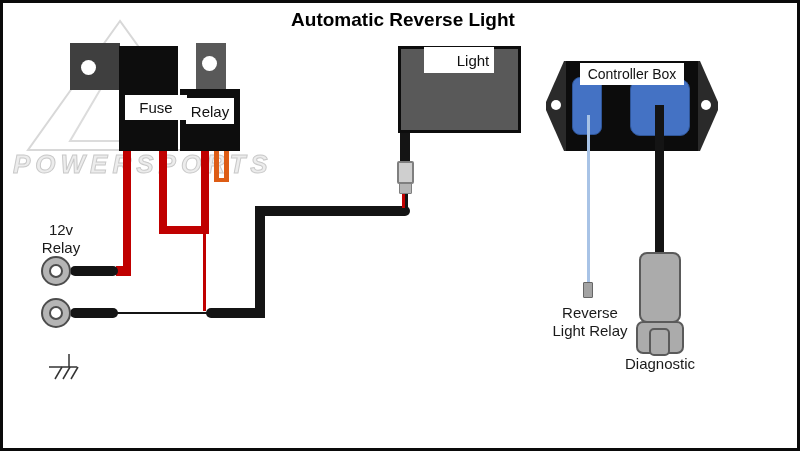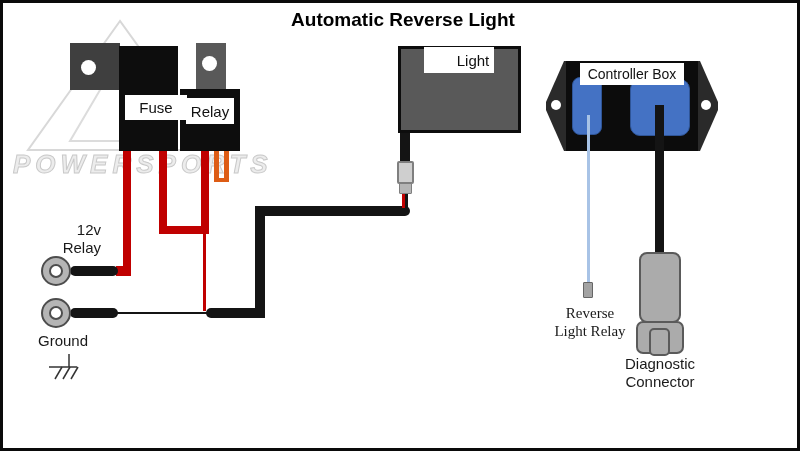--- a/index.html
+++ b/index.html
@@ -68,23 +68,23 @@
   
   .ring { width:30px; height:30px; border-radius:50%; background:#b5b5b5;
           border:2px solid #4d4d4d; z-index:4; }
   .ring-hole { width:14px; height:14px; border-radius:50%; background:#ffffff;
                border:2px solid #4d4d4d; z-index:5; }
   .ring-power { left:38px; top:253px; } .ring-power-hole { left:46px; top:261px; }
   .ring-ground { left:38px; top:295px; } .ring-ground-hole { left:46px; top:303px; }
 
   
   .txt { color:#1a1a1a; font-size:15px; text-align:center; z-index:5; line-height:18px; }
-  .lbl-power  { left:18px;  top:218px; width:80px;text-align:right; }
+  .lbl-power  { left:18px;  top:218px; width:80px; }
   .lbl-ground { left:18px;  top:329px; width:84px; }
-  .lbl-revrelay { left:528px; top:301px; width:118px;font-family:Liberation Serif, serif; }
+  .lbl-revrelay { left:528px; top:301px; width:118px; }
   .lbl-diag     { left:599px; top:352px; width:116px; }
   .gnd-symbol { left:42px; top:351px; z-index:5; }
 
   
   .box-light { left:395px; top:43px; width:123px; height:87px; background:#595959;
                border:3px solid #0d0d0d; z-index:4; }
   .light-conn-top { left:394px; top:158px; width:17px; height:23px; background:#cfcfcf;
                     border:2px solid #7f7f7f; border-radius:2px; z-index:5; }
   .light-conn-bot { left:396px; top:180px; width:13px; height:11px; background:#b5b5b5;
                     border:1px solid #7f7f7f; border-radius:1px; z-index:6; }
@@ -151,21 +151,20 @@
   <div class="abs wire blk w-run"></div>
 
   <div class="abs txt lbl-power">
     <div>12v</div>
     <div>Relay</div>
   </div>
   <div class="abs ring ring-power"></div>
   <div class="abs ring-hole ring-power-hole"></div>
   <div class="abs ring ring-ground"></div>
   <div class="abs ring-hole ring-ground-hole"></div>
-  <div class="abs txt lbl-ground">Ground</div>
   <svg class="abs gnd-symbol" width="36" height="28" viewBox="0 0 36 28">
     <line x1="24" y1="0" x2="24" y2="13" stroke="#333" stroke-width="1.5"></line>
     <line x1="4" y1="13" x2="32" y2="13" stroke="#333" stroke-width="1.5"></line>
     <line x1="10" y1="25" x2="17" y2="13" stroke="#333" stroke-width="1.5"></line>
     <line x1="18" y1="25" x2="25" y2="13" stroke="#333" stroke-width="1.5"></line>
     <line x1="26" y1="25" x2="33" y2="13" stroke="#333" stroke-width="1.5"></line>
   </svg>
 
   <div class="abs wire blk w-light-drop"></div>
   <div class="abs box-light"></div>
@@ -189,16 +188,15 @@
   <div class="abs txt lbl-revrelay">
     <div>Reverse</div>
     <div>Light Relay</div>
   </div>
 
   <div class="abs diag-body"></div>
   <div class="abs diag-wide"></div>
   <div class="abs diag-tab"></div>
   <div class="abs txt lbl-diag">
     <div>Diagnostic</div>
-    <div>Connector</div>
   </div>
 
 </div>
 
 </body></html>

